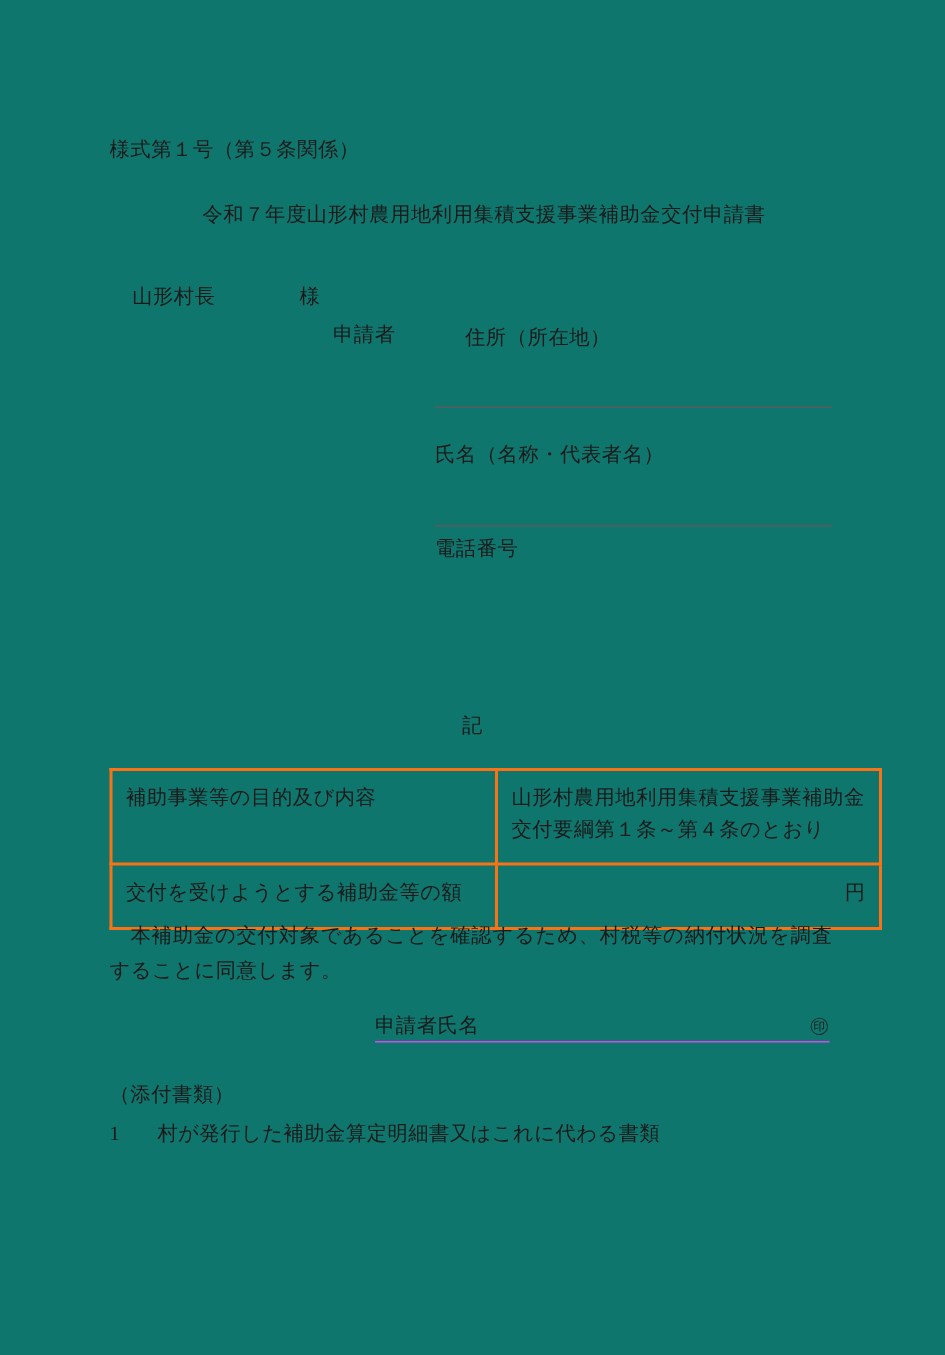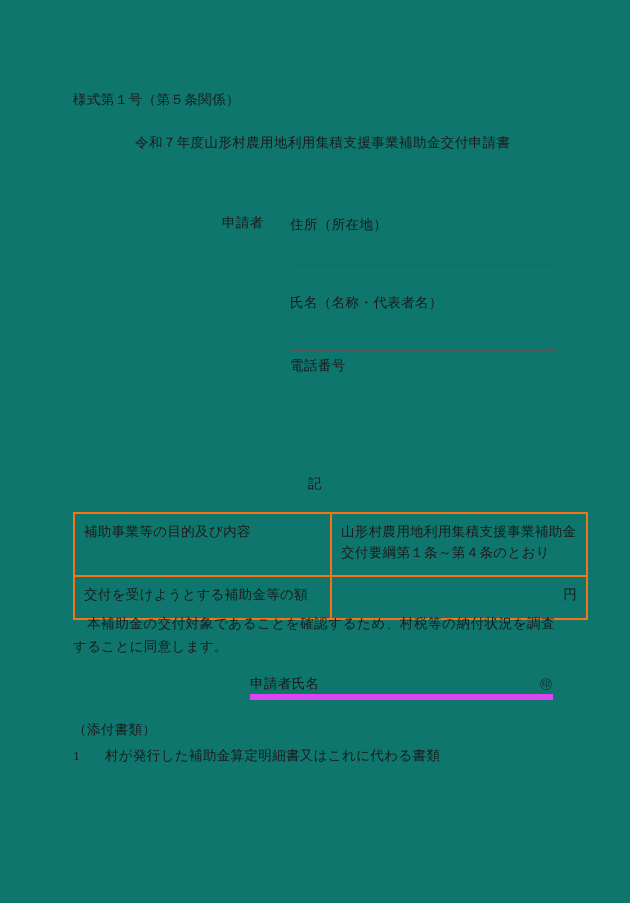--- a/index.html
+++ b/index.html
@@ -48,21 +48,21 @@
     left: 222px;
     top: 216px;
   }
   .applicant-field {
     position: absolute;
     left: 290px;
     font-size: 13.5px;
     letter-spacing: 0.4px;
     white-space: pre;
   }
-  .field-address  { top: 216px; }
+  .field-address  { top: 216px; margin-left: 20px; }
   .field-name     { top: 294px; }
   .field-tel      { top: 357px; }
 
   .rule {
     position: absolute;
     left: 290px;
     width: 265px;
     height: 0;
     border-top: 1px solid #5a5a5a;
   }
@@ -127,21 +127,21 @@
     top: 613px;
     width: 482px;
     text-indent: 14px;
   }
   .sign-line {
     position: absolute;
     left: 250px;
     top: 675px;
     width: 303px;
     box-sizing: border-box;
-    border-bottom: 6px solid #d946ef;
+    border-bottom: 1px solid #d946ef;
     font-size: 13.5px;
     letter-spacing: 0.4px;
     display: flex;
     justify-content: space-between;
     align-items: flex-end;
     padding-bottom: 1px;
   }
   .seal-mark { font-size: 13px; }
 
   
@@ -170,20 +170,23 @@
 </style>
 </head>
 <body>
 
 <div class="page">
 
   <div class="txt form-no">様式第１号（第５条関係）</div>
 
   <div class="txt doc-title">令和７年度山形村農用地利用集積支援事業補助金交付申請書</div>
 
+  <div class="txt addressee">
+    <span>山形村長</span><span class="honorific">様</span>
+  </div>
 
   <div class="txt applicant-label">申請者</div>
 
   <div class="applicant-field field-address">住所（所在地）</div>
   <div class="rule rule-1"></div>
 
   <div class="applicant-field field-name">氏名（名称・代表者名）</div>
   <div class="rule rule-2"></div>
 
   <div class="applicant-field field-tel">電話番号</div>

